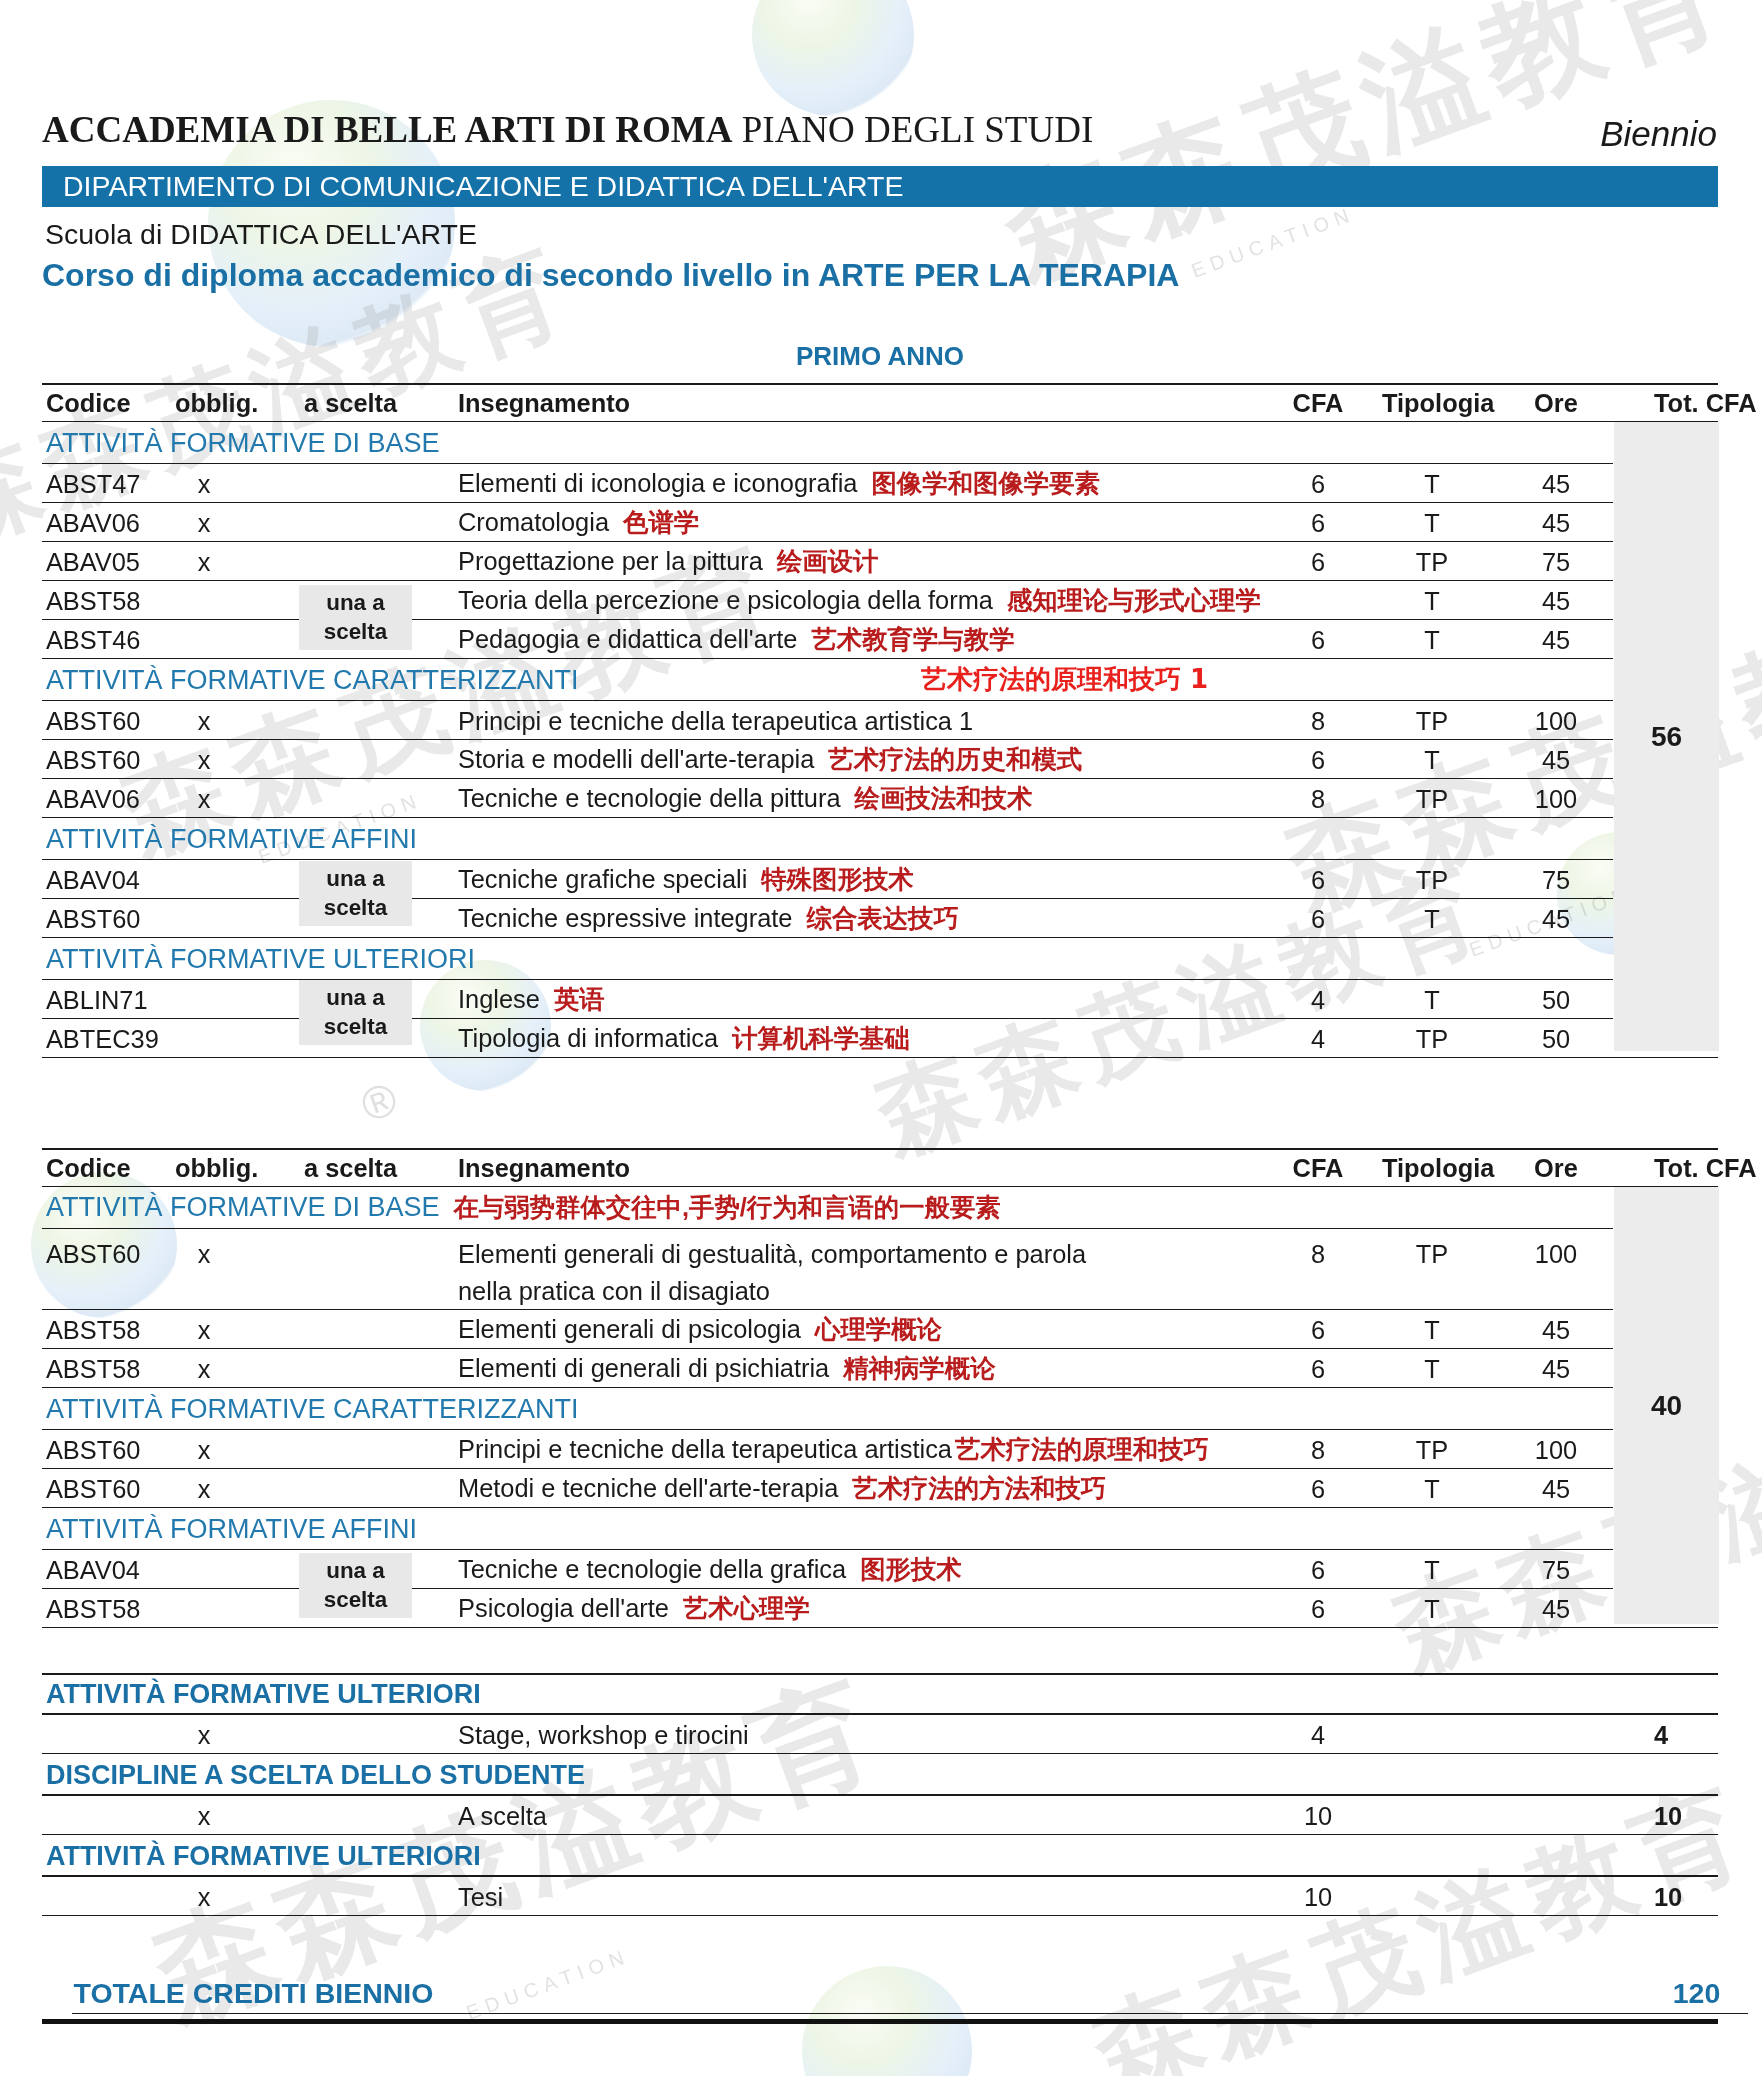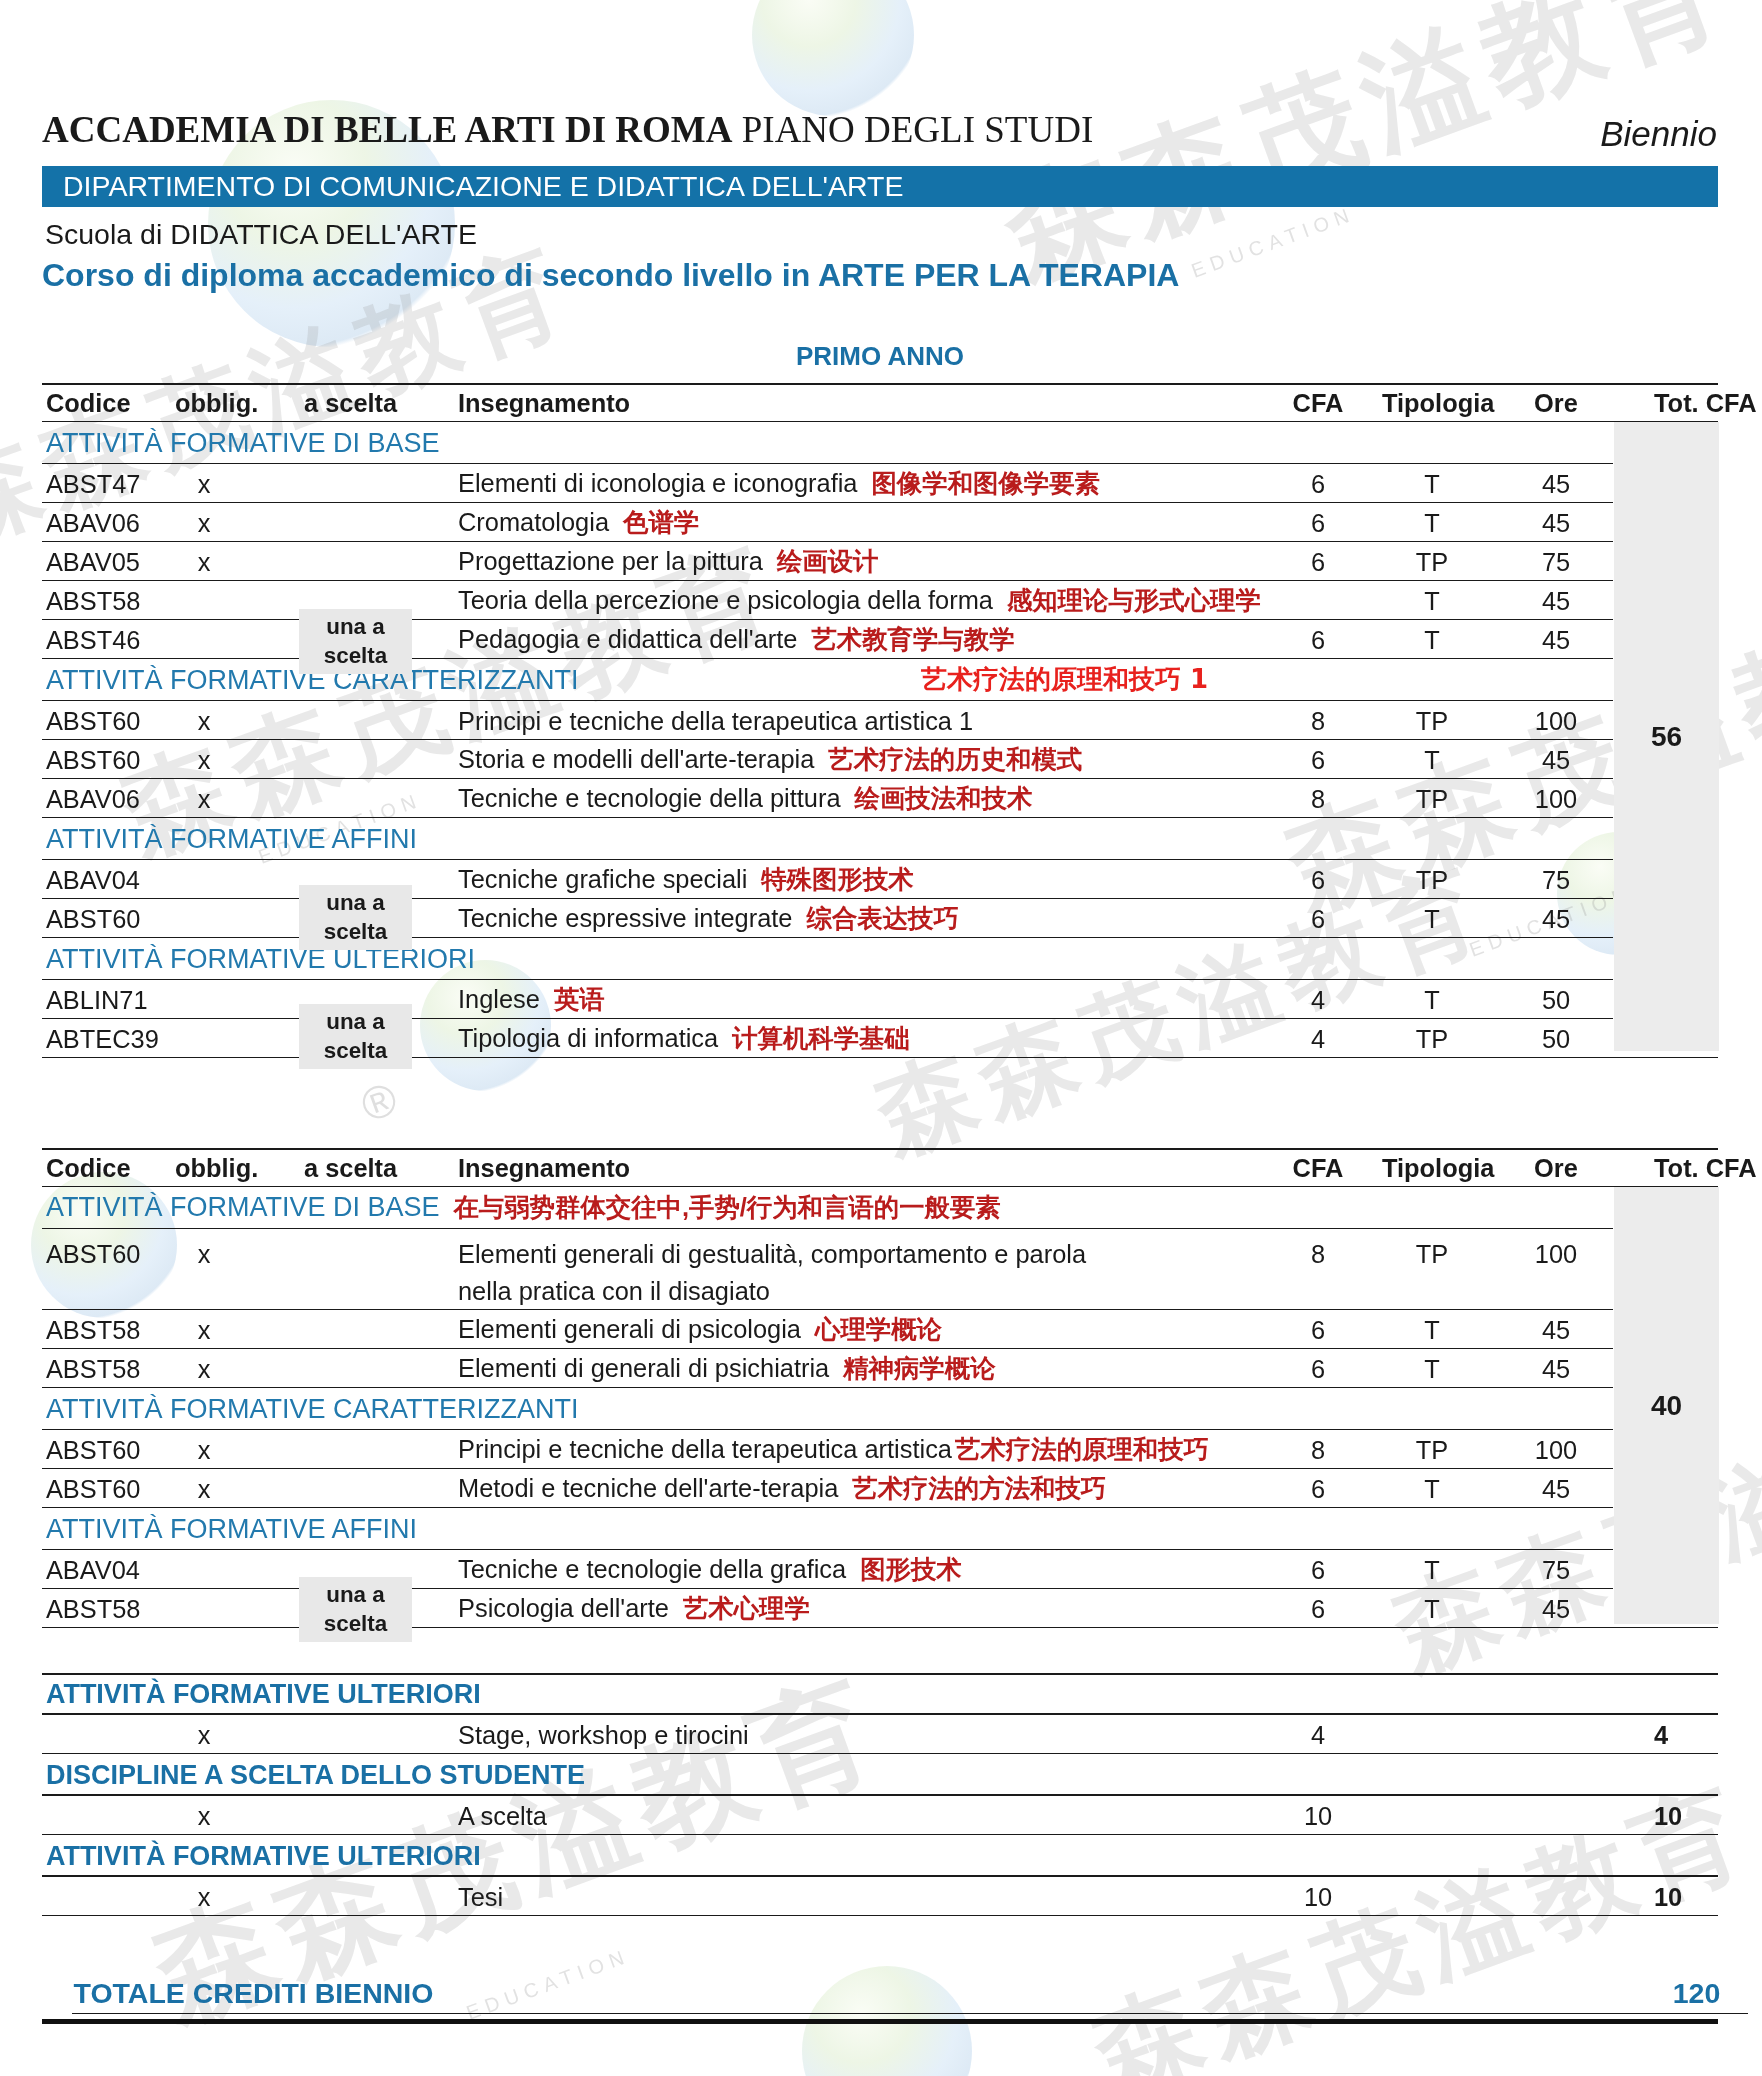--- a/index.html
+++ b/index.html
@@ -46,21 +46,21 @@
   .ccfa{left:1230px;width:92px;text-align:center;}
   .ctip{left:1340px;width:100px;text-align:center;}
   .core{left:1468px;width:92px;text-align:center;}
   .ctot{left:1612px;width:105px;text-align:left;font-weight:bold;}
   .hb{font-weight:bold;}
   .sectitle{font-size:27px;color:#2279ad;}
   .zh{color:#b91c1c;font-weight:bold;margin-left:14px;font-family:Liberation Sans, sans-serif;}
   .zh.tight{margin-left:3.1px;}
   .choicebox{position:absolute;left:257px;width:113px;height:65px;background:#e8e8e8;z-index:3;
              display:flex;flex-direction:column;align-items:center;justify-content:center;
-             font-weight:bold;font-size:22.4px;line-height:28.5px;margin-top:24px;}
+             font-weight:bold;font-size:22.4px;line-height:28.5px;}
   .floatzh{position:absolute;left:879px;top:279px;color:#e8211d;font-weight:bold;font-size:26px;
            white-space:nowrap;z-index:3;font-family:"DejaVu Sans",sans-serif;}
   .ins2{top:48px !important;}
   
   .bhead{position:relative;height:42px;}
   .bhead::after{content:"";position:absolute;left:0;right:0;bottom:0;height:2.3px;background:#1a1a1a;}
   .bhead .cell{font-size:27px;font-weight:bold;color:#1a70a5;}
   .totale{position:absolute;left:42px;top:1973px;width:1676px;height:40px;z-index:2;
           border-bottom:1.5px solid #1a1a1a;margin-left:30px;}
   .totale .lbl{position:absolute;left:1.5px;top:50%;transform:translateY(-50%);

